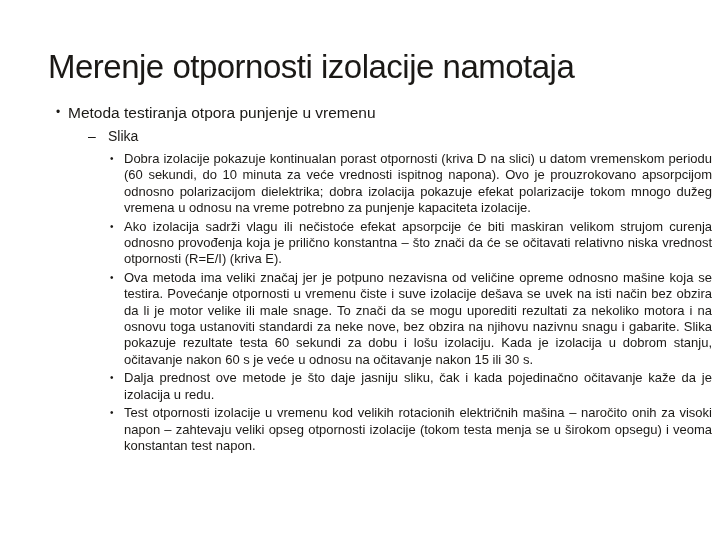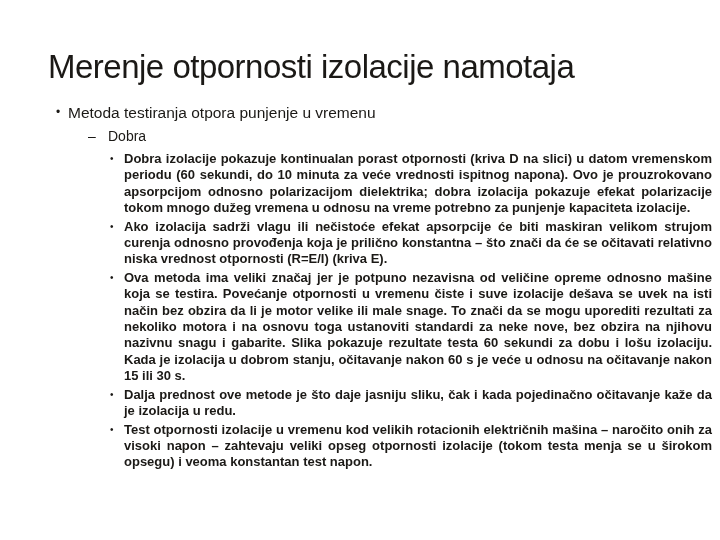--- a/index.html
+++ b/index.html
@@ -79,40 +79,39 @@
     flex: 0 0 14px;
     width: 14px;
     font-size: 10px;
     line-height: 16.4px;
     text-align: left;
   }
   .l3 .txt {
     flex: 1 1 auto;
     text-align: justify;
     text-justify: inter-word;
-    font-weight: bold;
   }
 </style>
 </head>
 <body>
 
 <div class="slide">
 
   <h1 class="slide-title">Merenje otpornosti izolacije namotaja</h1>
 
   <div class="content">
 
     <div class="row l1">
       <span class="marker">•</span>
       <span class="txt">Metoda testiranja otpora punjenje u vremenu</span>
     </div>
 
     <div class="row l2">
       <span class="marker">–</span>
-      <span class="txt">Dobra</span>
+      <span class="txt">Slika</span>
     </div>
 
     <div class="l3-list">
 
       <div class="row l3">
         <span class="marker">•</span>
         <span class="txt">Dobra izolacije pokazuje kontinualan porast otpornosti (kriva D na slici) u datom vremenskom periodu (60 sekundi, do 10 minuta za veće vrednosti ispitnog napona). Ovo je prouzrokovano apsorpcijom odnosno polarizacijom dielektrika; dobra izolacija pokazuje efekat polarizacije tokom mnogo dužeg vremena u odnosu na vreme potrebno za punjenje kapaciteta izolacije.</span>
       </div>
 
       <div class="row l3">

